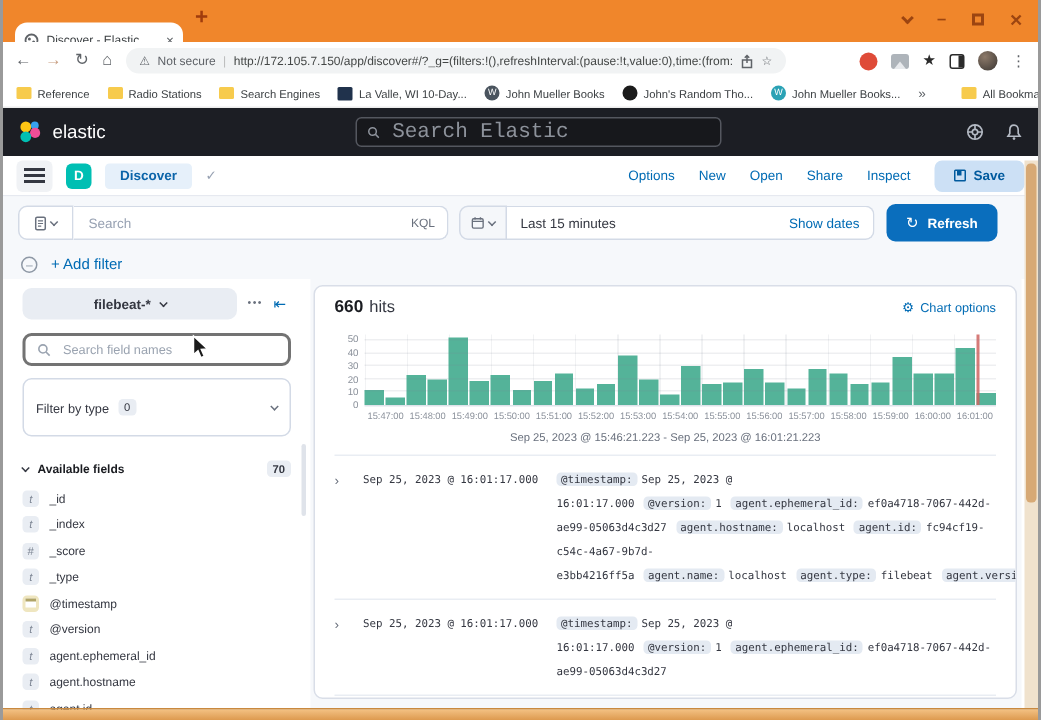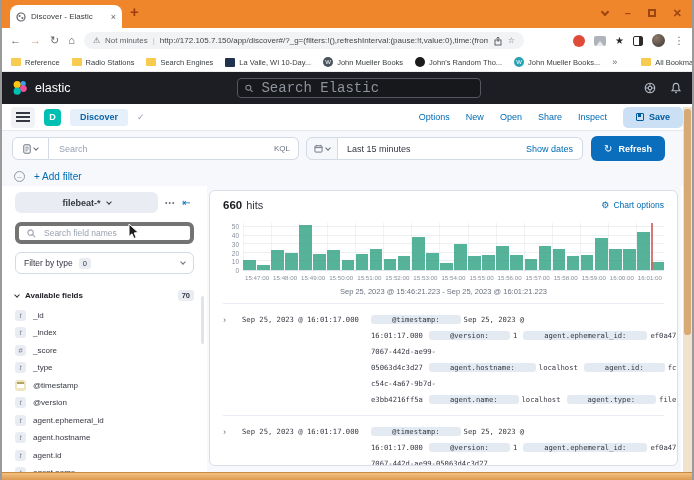--- a/index.html
+++ b/index.html
@@ -1,21 +1,21 @@
 <!DOCTYPE html>
 <html><head>
 <meta charset="utf-8">
 <style>
   html,body{margin:0;padding:0;background:#d9d9d9;}
   *{box-sizing:border-box;}
   #frame{position:relative;width:694px;height:480px;font-family:"Liberation Sans",sans-serif;
     background:#fff;overflow:hidden;border-left:2px solid #9a9a9a;border-right:2px solid #9a9a9a;}
   
   .titlebar{position:absolute;top:0;left:0;right:0;height:28px;background:#f0862b;}
-  .tab{position:absolute;left:8px;top:5px;width:112px;height:23px;background:#fff;
+  .tab{position:absolute;left:8px;top:15px;width:112px;height:23px;background:#fff;
     border-radius:8px 8px 0 0;display:flex;align-items:center;padding:0 6px;gap:5px;}
   .tab-title{font-size:8px;color:#3c4043;flex:1;white-space:nowrap;overflow:hidden;}
   .tab-close{font-size:9px;color:#5f6368;}
   .newtab{position:absolute;left:128px;top:3px;color:#a03c0d;font-size:15px;font-weight:bold;}
   .winctl{position:absolute;right:10px;top:0;height:26px;display:flex;gap:17px;align-items:center;
     color:#9c4511;font-size:11px;font-weight:bold;}
   .winctl .chev{width:6px;height:6px;border-right:2px solid #9c4511;border-bottom:2px solid #9c4511;
     transform:rotate(45deg);margin-top:-3px;}
   .winctl .maxbox{width:8px;height:8px;border:2px solid #9c4511;}
   
@@ -105,25 +105,25 @@
   .filter-circ{width:11px;height:11px;border:1px solid #8e98a5;border-radius:50%;color:#8e98a5;
     font-size:8px;line-height:9px;text-align:center;}
   .add-filter{color:#006bb4;font-size:10px;}
   
   .sidebar{position:absolute;top:186px;left:0;width:205px;bottom:8px;background:#fff;padding:6px 13px 0 13px;}
   .idx-row{display:flex;align-items:center;gap:7px;}
   .idx-btn{width:143px;height:21px;background:#e9edf3;border-radius:6px;font-size:9px;font-weight:bold;
     color:#343741;display:flex;align-items:center;justify-content:center;gap:6px;}
   .dots{color:#69707d;font-size:7px;letter-spacing:1px;}
   .collapse{color:#006bb4;font-size:10px;}
-  .f-search{margin-top:9px;height:22px;border:4px solid #737373;border-radius:6px;display:flex;
+  .f-search{margin-top:9px;height:22px;border:2px solid #737373;border-radius:6px;display:flex;
     align-items:center;gap:6px;padding:0 8px;background:#fff;}
   .f-search input{border:none;outline:none;font-size:8.5px;flex:1;color:#343741;font-family:"Liberation Sans",sans-serif;}
   .f-search input::placeholder{color:#9aa3b0;}
-  .type-filter{margin-top:8px;height:22px;border:1px solid #d3dae6;border-radius:6px;display:flex;
+  .type-filter{margin-top:8px;height:39px;border:1px solid #d3dae6;border-radius:6px;display:flex;
     align-items:center;gap:6px;padding:0 8px;font-size:8.5px;color:#343741;}
   .count-badge{background:#e9edf3;border-radius:3px;padding:1px 4px;font-size:7.5px;color:#343741;}
   .type-filter .chevd{margin-left:auto;color:#69707d;}
   .af-header{margin-top:16px;display:flex;align-items:center;gap:6px;font-size:8px;font-weight:bold;color:#1a1c21;justify-content:flex-end;}
   .af-header .chevd{transform:rotate(45deg);color:#343741;}
   .af-count{margin-left:auto;}
   #field-list{margin-top:9px;display:flex;flex-direction:column;gap:7px;}
   .fitem{display:flex;align-items:center;gap:7px;font-size:8px;color:#343741;height:10.5px;}
   .fbadge{width:11px;height:11px;border-radius:3px;background:#e9edf3;color:#7d8694;font-size:7.5px;
     display:flex;align-items:center;justify-content:center;flex:0 0 auto;font-style:italic;}
@@ -159,21 +159,21 @@
     padding:7px 0 6px 0;border-bottom:1px solid #e9edf3;}
   .th-time{width:148px;padding-left:19px;display:flex;gap:3px;align-items:center;}
   .sort-arrow{color:#006bb4;font-weight:normal;}
   .th-doc{flex:1;}
   .th-expand{color:#aab2bd;font-size:7px;}
   .docrow{display:flex;padding:8px 0 7px 0;border-bottom:1px solid #e9edf3;
     font-family:"DejaVu Sans Mono","Liberation Mono",monospace;font-size:7.2px;color:#343741;line-height:16px;}
   .rowchev{width:19px;color:#69707d;font-family:"Liberation Sans",sans-serif;font-size:9px;flex:0 0 auto;}
   .rowtime{width:129px;flex:0 0 auto;white-space:nowrap;overflow:hidden;}
   .rowdoc{flex:1;min-width:0;}
-  .pill{background:#e4eaf2;border-radius:3px;padding:0 21px;margin-right:3px;}
+  .pill{background:#e4eaf2;border-radius:3px;padding:0 3px;margin-right:3px;}
   .val{margin-right:6px;}
   
   .pg-scroll{position:absolute;right:0;top:107px;bottom:8px;width:9px;background:#f0e2cd;}
   .pg-thumb{position:absolute;left:1px;right:1px;top:2px;height:62%;background:#d7a975;border-radius:3px;}
   .bottombar{position:absolute;left:0;right:0;bottom:0;height:8px;
     background:linear-gradient(#f3c183,#dd9a4f);border-top:1px solid #c9893f;}
   .cursor{position:absolute;left:126px;top:223px;z-index:50;}
   svg{display:block;}
 </style>
 </head>
@@ -200,21 +200,21 @@
     </div>
   </div>
 
   <div class="toolbar">
     <span class="navic">←</span>
     <span class="navic dis">→</span>
     <span class="navic">↻</span>
     <span class="navic">⌂</span>
     <div class="urlbar">
       <span>⚠</span>
-      <span>Not minutes</span>
+      <span>Not secure</span>
       <span class="url-div">|</span>
       <span class="url-text">http://172.105.7.150/app/discover#/?_g=(filters:!(),refreshInterval:(pause:!t,value:0),time:(from:...</span>
       <svg width="10" height="10" viewBox="0 0 10 10">
         <rect x="2" y="4" width="6" height="5" fill="none" stroke="#5f6368"></rect>
         <path d="M5 6 L5 1 M3.5 2.5 L5 1 L6.5 2.5" fill="none" stroke="#5f6368"></path>
       </svg>
       <span>☆</span>
     </div>
     <div class="extrow">
       <span class="ext-shield"></span>

